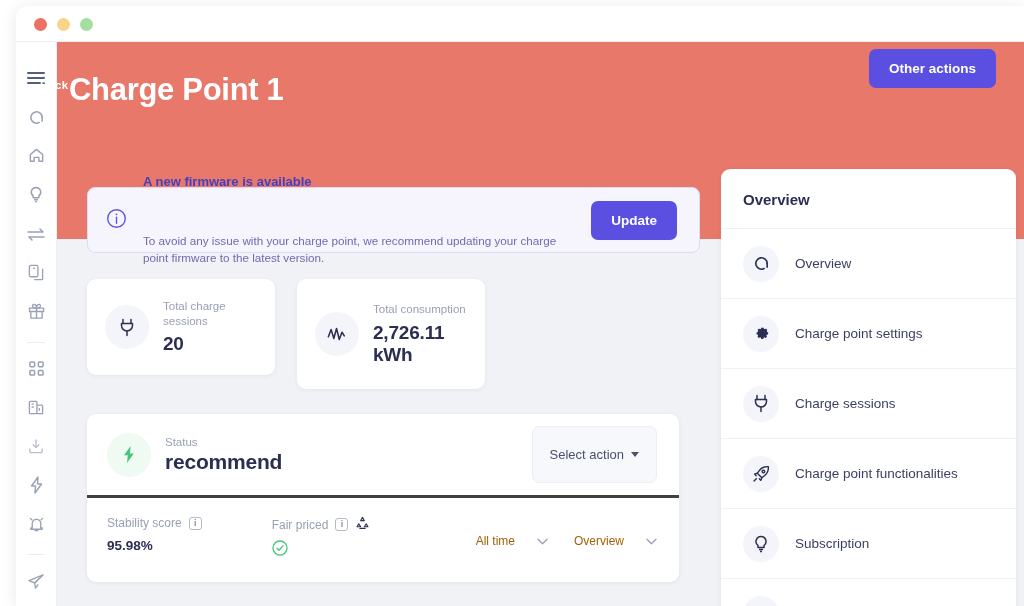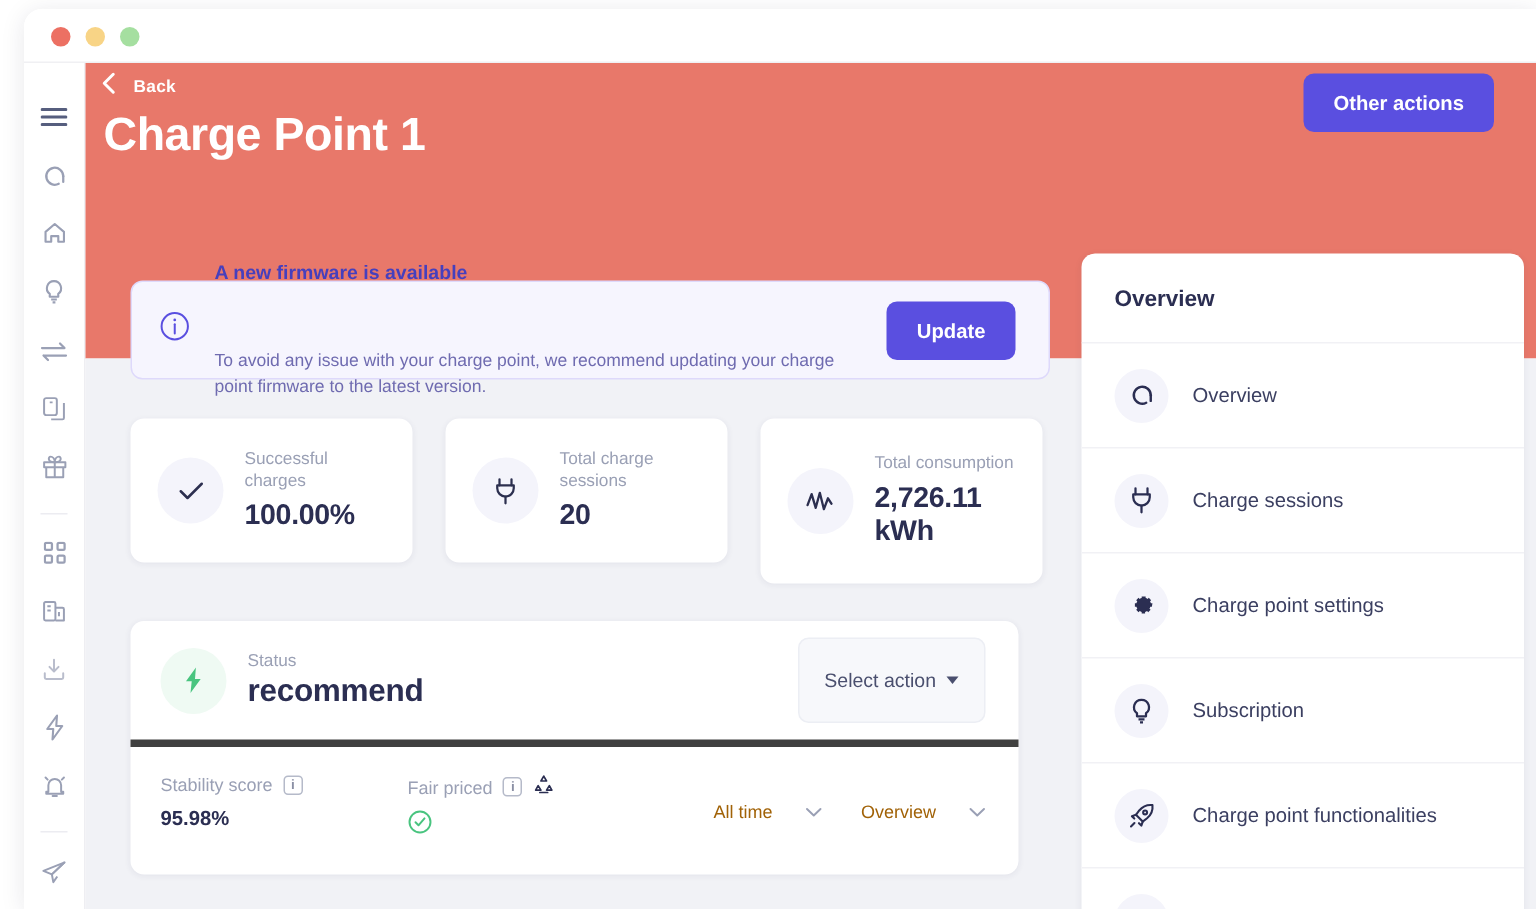--- a/index.html
+++ b/index.html
@@ -51,23 +51,23 @@
   .rail-item svg { display: block; }
   .rail-sep { width: 18px; height: 1px; background: #ececf1; margin: 6px 0 12px; }
 
   
   .header {
     position: absolute; left: 41px; top: 36px;
     width: 967px; height: 197px;
     background: #e8786a;
   }
   .back-row {
-    position: absolute; left: 52px; top: 42px;
-    display: flex; align-items: center; gap: 12px;
-    color: #ffffff; cursor: pointer;
+    position: absolute; left: 24px; top: 42px;
+    display: flex; gap: 12px;
+    color: #ffffff; cursor: pointer; flex-direction: column;
   }
   .back-label { font-size: 11.5px; font-weight: 700; letter-spacing: .2px; }
   .page-title {
     position: absolute; left: 40px; top: 66px;
     font-size: 31px; font-weight: 700; color: #ffffff; letter-spacing: -.3px; margin-left: 13px;
   }
   .other-actions {
     position: absolute; right: 28px; top: 43px;
     background: #5a4fe0; color: #ffffff;
     border: none; border-radius: 7px;
@@ -131,21 +131,21 @@
   
   .status-card {
     background: #ffffff; border-radius: 9px;
     box-shadow: 0 1px 4px rgba(40,45,80,.07);
     margin-top: 25px;
     width: 592px;
   }
   .status-top {
     display: flex; align-items: center;
     padding: 20px 22px 20px 20px;
-    border-bottom: 5px solid #404040;
+    border-bottom: 3px solid #404040;
     height: 84px;
   }
   .status-circle {
     width: 44px; height: 44px; border-radius: 50%;
     background: #effaf3; color: #49c47f;
     display: flex; align-items: center; justify-content: center; flex: 0 0 auto;
     margin-right: 14px;
   }
   .status-text { flex: 1 1 auto; }
   .status-label { font-size: 11.5px; color: #9aa0b5; }
@@ -328,31 +328,20 @@
       </span>
       <div class="banner-text">
         <div class="banner-title">A new firmware is available</div>
         <div class="banner-desc">To avoid any issue with your charge point, we recommend updating your charge point firmware to the latest version.</div>
       </div>
       <button class="banner-btn">Update</button>
     </div>
 
     <div class="stats">
 
-      <div class="stat s1">
-        <div class="stat-circle">
-          <svg width="17" height="13" viewBox="0 0 17 13" fill="none" stroke="#2c2f4f" stroke-width="1.7" stroke-linecap="round" stroke-linejoin="round">
-            <path d="M1.5 6.5 6 11 15.5 1.5"></path>
-            </svg>
-        </div>
-        <div>
-          <div class="stat-label">Successful charges</div>
-          <div class="stat-value">100.00%</div>
-        </div>
-      </div>
 
       <div class="stat s2">
         <div class="stat-circle">
           <svg width="16" height="19" viewBox="0 0 16 19" fill="none" stroke="#2c2f4f" stroke-width="1.5" stroke-linecap="round" stroke-linejoin="round">
             <path d="M4 1.5v4M12 1.5v4"></path>
               <path d="M2.5 5.5h11v2a5.5 5.5 0 0 1-5.5 5.5A5.5 5.5 0 0 1 2.5 7.5z"></path>
             <path d="M8 13v4.5"></path>
             </svg>
         </div>
         <div>
@@ -455,63 +444,63 @@
         <svg width="17" height="17" viewBox="0 0 18 18" fill="none" stroke="#2b2e52" stroke-width="1.7" stroke-linecap="round">
           <path d="M15 9a6 6 0 1 0-3.2 5.3"></path>
             <path d="M15 9v4"></path>
           </svg>
       </span>
       <span class="panel-label">Overview</span>
     </div>
 
     <div class="panel-item">
       <span class="panel-icon">
+        <svg width="17" height="17" viewBox="0 0 18 18" fill="#2b2e52">
+          <path d="M9 5.6A3.4 3.4 0 1 0 9 12.4 3.4 3.4 0 0 0 9 5.6zm0 5.1a1.7 1.7 0 1 1 0-3.4 1.7 1.7 0 0 1 0 3.4z"></path>
+          <path d="M16.2 7.6h-1.1a6.3 6.3 0 0 0-.6-1.4l.8-.8-1.7-1.7-.8.8a6.3 6.3 0 0 0-1.4-.6V2.8H8.6v1.1a6.3 6.3 0 0 0-1.4.6l-.8-.8-1.7 1.7.8.8a6.3 6.3 0 0 0-.6 1.4H3.8v2.4h1.1a6.3 6.3 0 0 0 .6 1.4l-.8.8 1.7 1.7.8-.8a6.3 6.3 0 0 0 1.4.6v1.1H11v-1.1a6.3 6.3 0 0 0 1.4-.6l.8.8 1.7-1.7-.8-.8a6.3 6.3 0 0 0 .6-1.4h1.1z"></path>
+          </svg>
+      </span>
+      <span class="panel-label">Charge point settings</span>
+    </div>
+
+    <div class="panel-item">
+      <span class="panel-icon">
         <svg width="16" height="19" viewBox="0 0 16 19" fill="none" stroke="#2b2e52" stroke-width="1.5" stroke-linecap="round" stroke-linejoin="round">
           <path d="M4 1.5v4M12 1.5v4"></path>
             <path d="M2.5 5.5h11v2a5.5 5.5 0 0 1-5.5 5.5A5.5 5.5 0 0 1 2.5 7.5z"></path>
             <path d="M8 13v4.5"></path>
           </svg>
       </span>
       <span class="panel-label">Charge sessions</span>
-    </div>
-
-    <div class="panel-item">
-      <span class="panel-icon">
-        <svg width="17" height="17" viewBox="0 0 18 18" fill="#2b2e52">
-          <path d="M9 5.6A3.4 3.4 0 1 0 9 12.4 3.4 3.4 0 0 0 9 5.6zm0 5.1a1.7 1.7 0 1 1 0-3.4 1.7 1.7 0 0 1 0 3.4z"></path>
-          <path d="M16.2 7.6h-1.1a6.3 6.3 0 0 0-.6-1.4l.8-.8-1.7-1.7-.8.8a6.3 6.3 0 0 0-1.4-.6V2.8H8.6v1.1a6.3 6.3 0 0 0-1.4.6l-.8-.8-1.7 1.7.8.8a6.3 6.3 0 0 0-.6 1.4H3.8v2.4h1.1a6.3 6.3 0 0 0 .6 1.4l-.8.8 1.7 1.7.8-.8a6.3 6.3 0 0 0 1.4.6v1.1H11v-1.1a6.3 6.3 0 0 0 1.4-.6l.8.8 1.7-1.7-.8-.8a6.3 6.3 0 0 0 .6-1.4h1.1z"></path>
-          </svg>
-      </span>
-      <span class="panel-label">Charge point settings</span>
-    </div>
-
-    <div class="panel-item">
-      <span class="panel-icon">
-        <svg width="16" height="18" viewBox="0 0 16 18" fill="none" stroke="#2b2e52" stroke-width="1.5" stroke-linejoin="round">
-          <path d="M8 1.5a5 5 0 0 1 3 9v2H5v-2a5 5 0 0 1 3-9z"></path>
-            <path d="M6 14.5h4M7 16.5h2"></path>
-          </svg>
-      </span>
-      <span class="panel-label">Subscription</span>
     </div>
 
     <div class="panel-item">
       <span class="panel-icon">
         <svg width="18" height="18" viewBox="0 0 18 18" fill="none" stroke="#2b2e52" stroke-width="1.4" stroke-linejoin="round" stroke-linecap="round">
           <path d="M16.3 1.7c-3.5-.4-6.6 1-8.8 3.6L5.3 8.2l4.5 4.5 2.9-2.2c2.6-2.2 4-5.3 3.6-8.8z"></path>
           <path d="M5.3 8.2 2.6 9.1l1.6 1.6M9.8 12.7l-.9 2.7-1.6-1.6"></path>
           <path d="M4.3 13.7 2 16"></path>
             <circle cx="11.4" cy="6.6" r="1.3"></circle>
           </svg>
       </span>
       <span class="panel-label">Charge point functionalities</span>
     </div>
 
     <div class="panel-item">
       <span class="panel-icon">
+        <svg width="16" height="18" viewBox="0 0 16 18" fill="none" stroke="#2b2e52" stroke-width="1.5" stroke-linejoin="round">
+          <path d="M8 1.5a5 5 0 0 1 3 9v2H5v-2a5 5 0 0 1 3-9z"></path>
+            <path d="M6 14.5h4M7 16.5h2"></path>
+          </svg>
+      </span>
+      <span class="panel-label">Subscription</span>
+    </div>
+
+    <div class="panel-item">
+      <span class="panel-icon">
         <svg width="18" height="18" viewBox="0 0 18 18" fill="none" stroke="#2b2e52" stroke-width="1.5" stroke-linecap="round" stroke-linejoin="round">
           <path d="M3.5 3.5c2.5-2 5 .5 3.5 2.5L5 8.5c-1.8 2.3.5 5 2.8 3.4"></path>
           <path d="M12.5 12.5c2 1.5 4 .3 3.3-1.8"></path>
             <circle cx="14.5" cy="15" r="1.3"></circle>
           </svg>
       </span>
 
     </div>
 
   </div>

